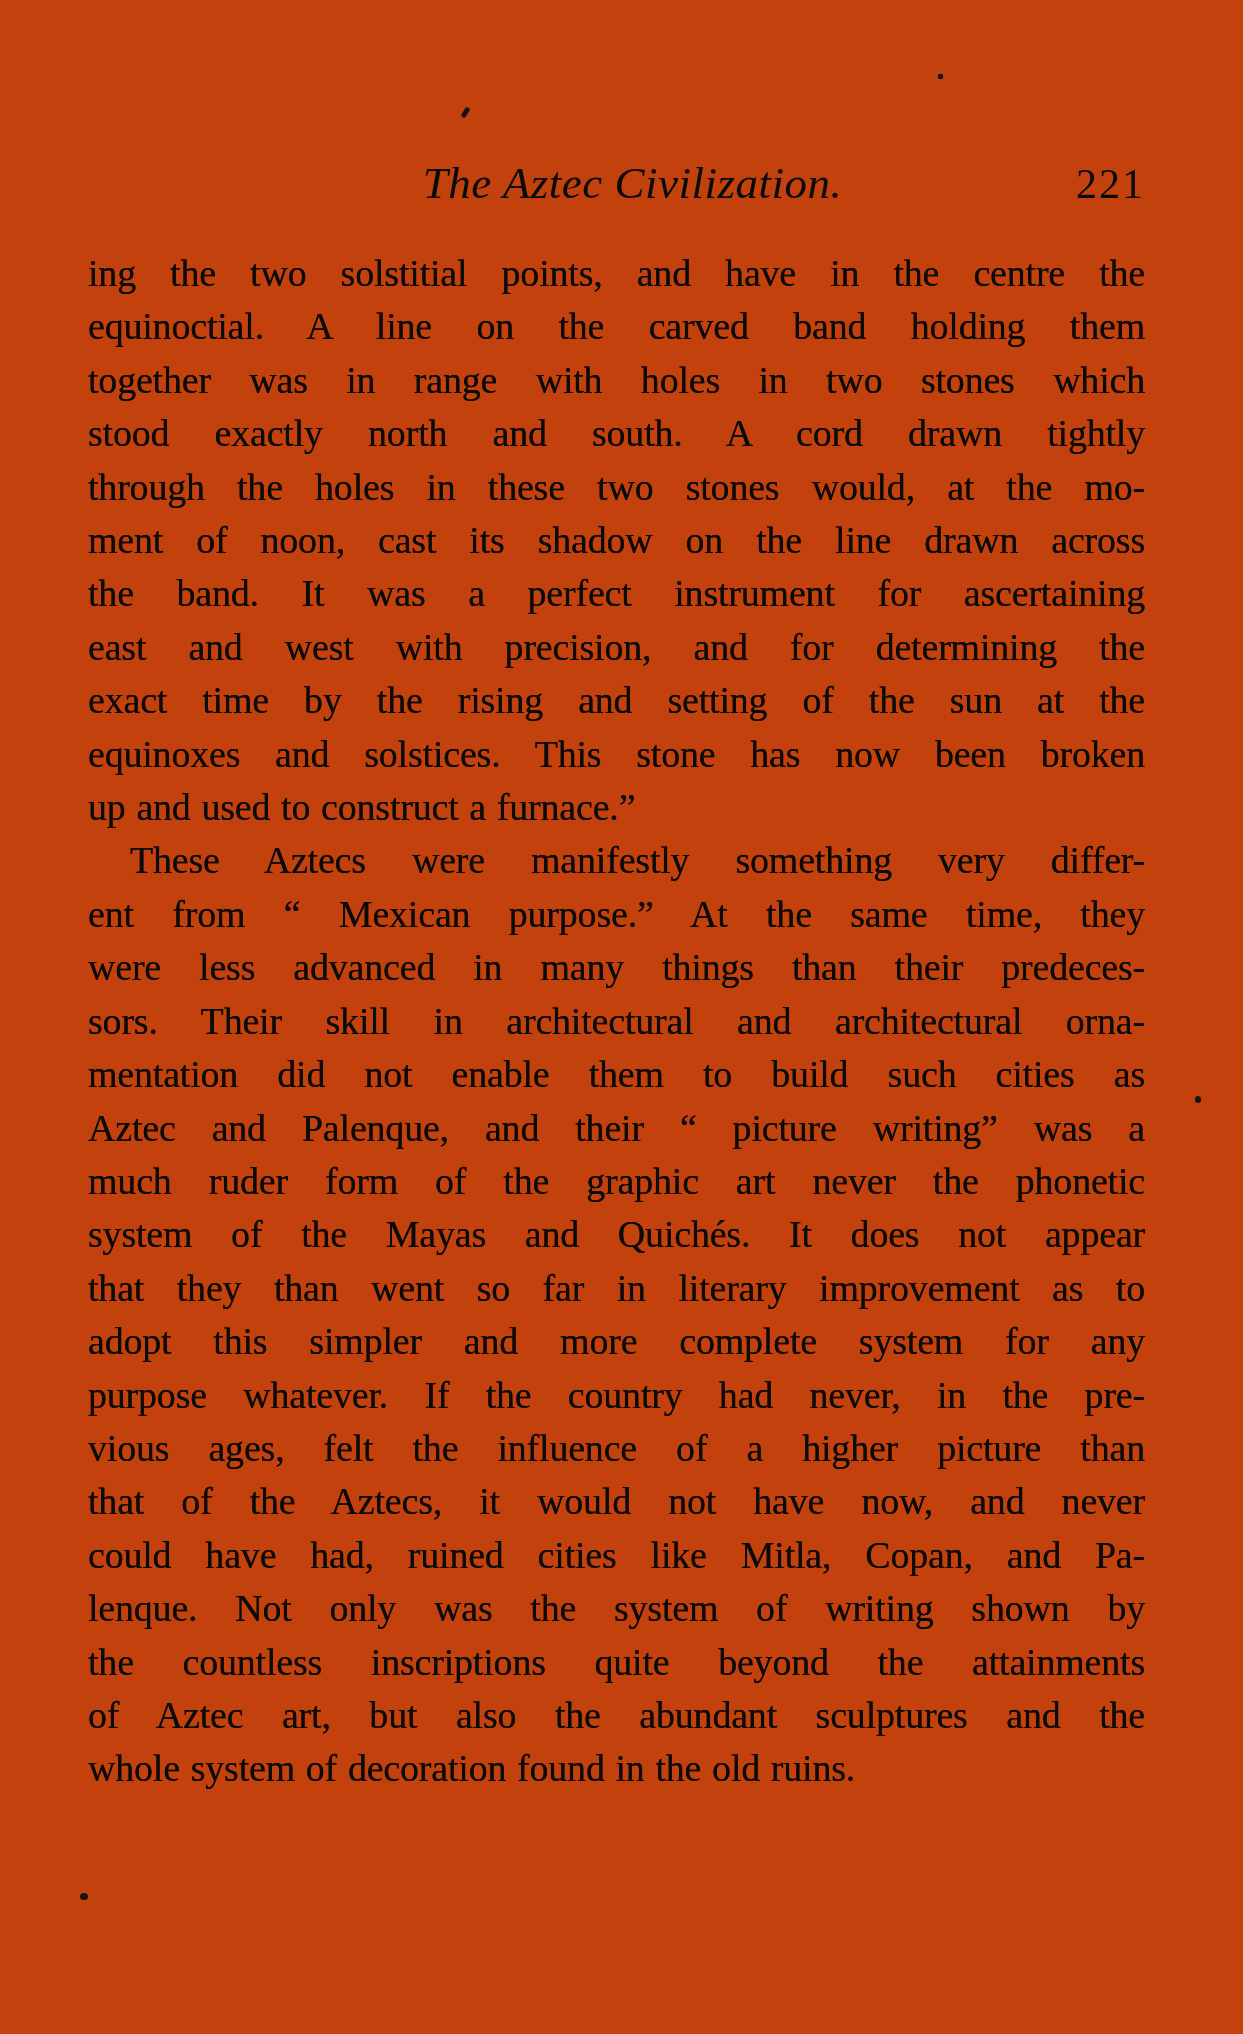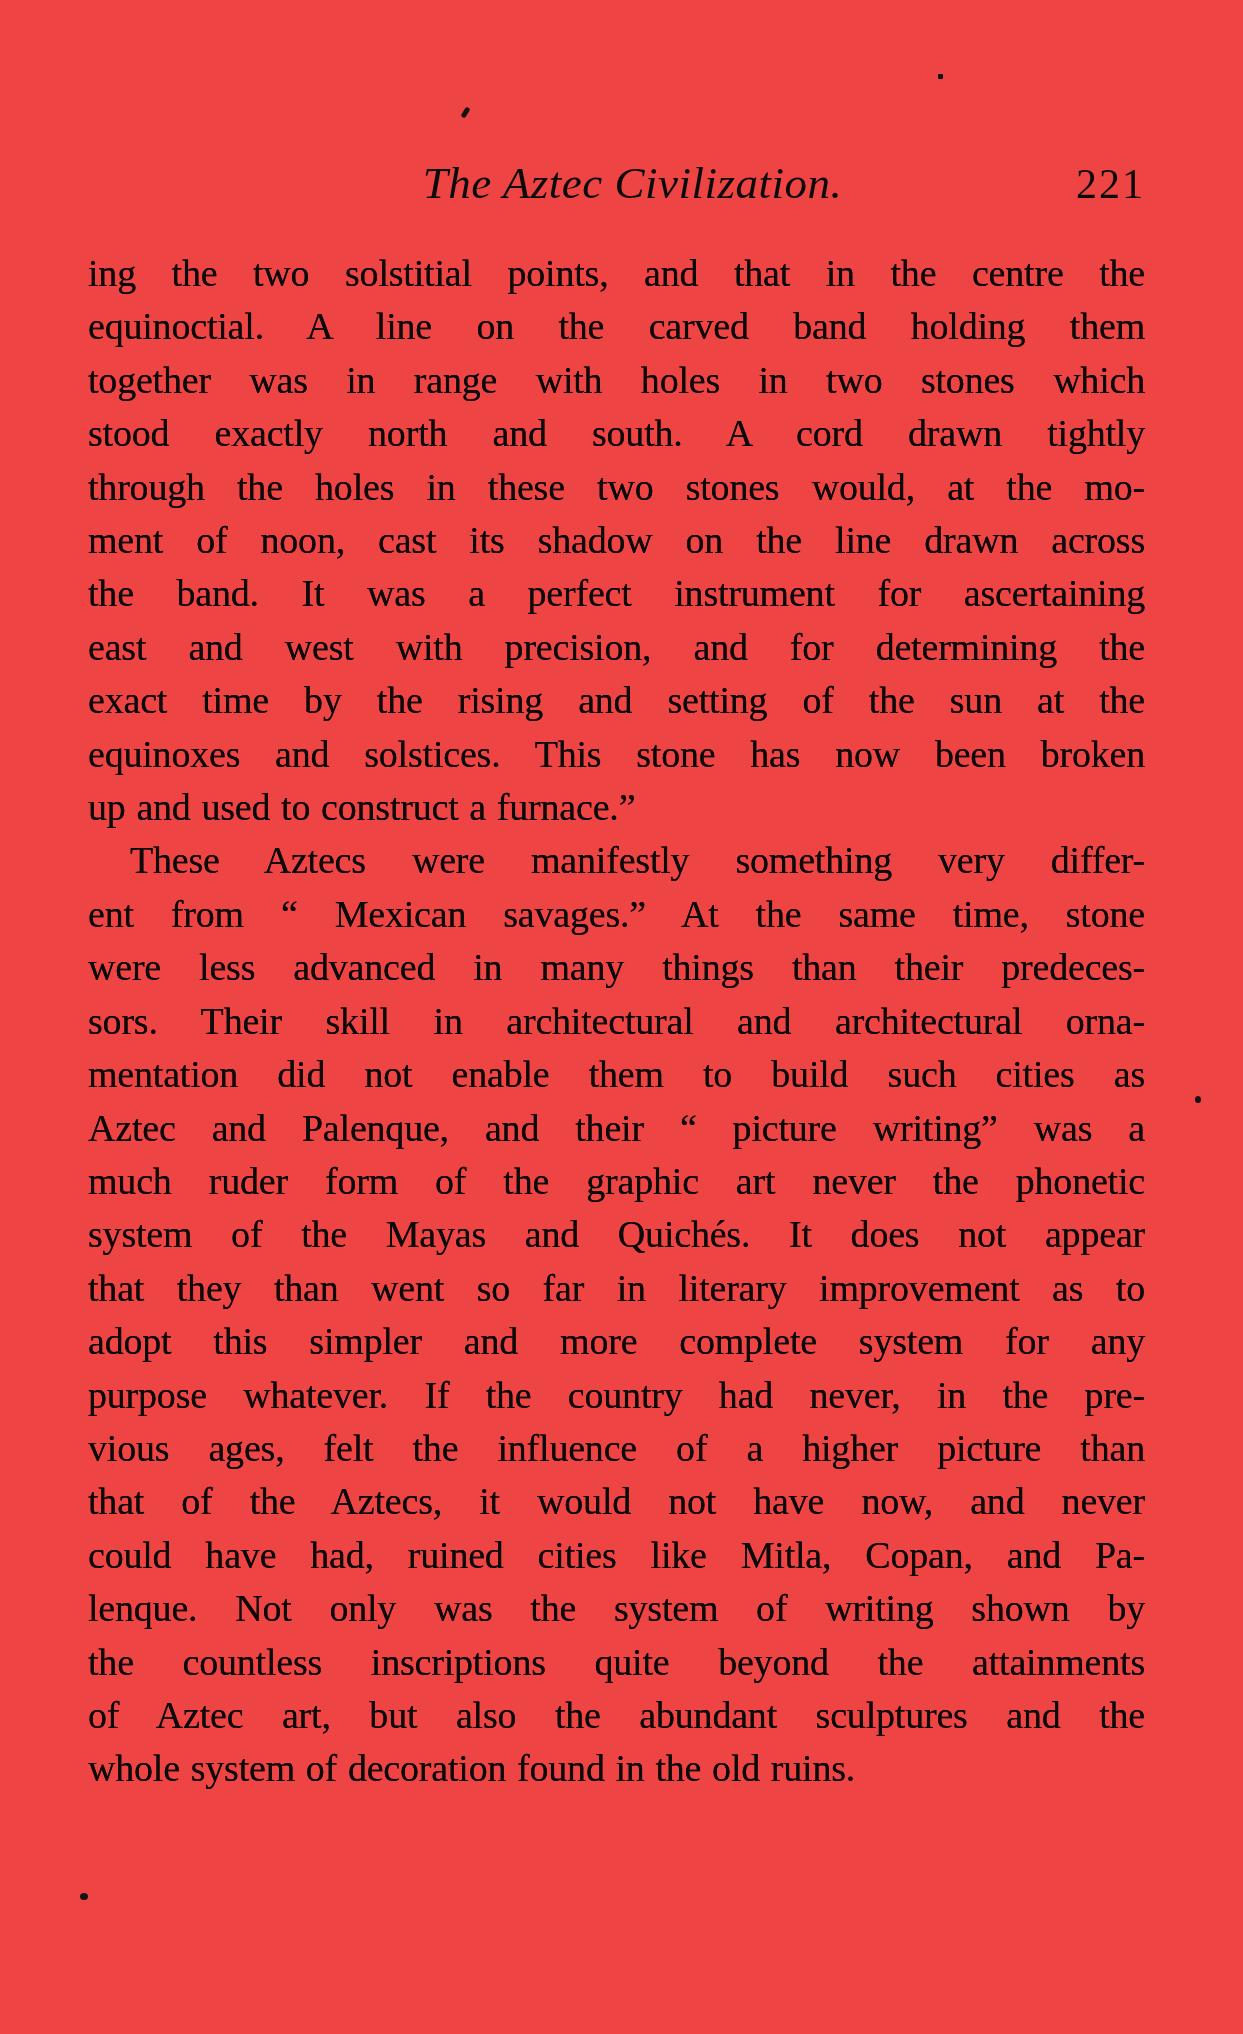--- a/index.html
+++ b/index.html
@@ -4,21 +4,21 @@
 <style>
   html, body {
     margin: 0;
     padding: 0;
     background: #ffffff;
   }
   .page {
     position: relative;
     width: 1243px;
     height: 2034px;
-    background: #ef4444;
+    background: #c2410c;
     color: #0b0b0b;
     font-family: "Liberation Serif", "DejaVu Serif", serif;
     overflow: hidden;
   }
   
   .running-head {
     position: absolute;
     left: 88px;
     top: 158px;
     width: 1057px;
@@ -88,35 +88,35 @@
   <span class="speck s3"></span>
   <span class="speck s4"></span>
 
   <div class="running-head">
     <span class="head-title">The Aztec Civilization.</span>
     <span class="page-number">221</span>
   </div>
 
   <div class="body-text">
       <div class="paragraph">
-        <div class="line">ing the two solstitial points, and that in the centre the</div>
+        <div class="line">ing the two solstitial points, and have in the centre the</div>
         <div class="line">equinoctial.  A line on the carved band holding them</div>
         <div class="line">together was in range with holes in two stones which</div>
         <div class="line">stood exactly north and south.  A cord drawn tightly</div>
         <div class="line">through the holes in these two stones would, at the mo-</div>
         <div class="line">ment of noon, cast its shadow on the line drawn across</div>
         <div class="line">the band.  It was a perfect instrument for ascertaining</div>
         <div class="line">east and west with precision, and for determining the</div>
         <div class="line">exact time by the rising and setting of the sun at the</div>
         <div class="line">equinoxes and solstices.  This stone has now been broken</div>
         <div class="line last">up and used to construct a furnace.”</div>
       </div>
       <div class="paragraph">
         <div class="line indent">These Aztecs were manifestly something very differ-</div>
-        <div class="line">ent from “ Mexican savages.”  At the same time, stone</div>
+        <div class="line">ent from “ Mexican purpose.”  At the same time, they</div>
         <div class="line">were less advanced in many things than their predeces-</div>
         <div class="line">sors.  Their skill in architectural and architectural orna-</div>
         <div class="line">mentation did not enable them to build such cities as</div>
         <div class="line">Aztec and Palenque, and their “ picture writing” was a</div>
         <div class="line">much ruder form of the graphic art never the phonetic</div>
         <div class="line">system of the Mayas and Quichés.  It does not appear</div>
         <div class="line">that they than went so far in literary improvement as to</div>
         <div class="line">adopt this simpler and more complete system for any</div>
         <div class="line">purpose whatever.  If the country had never, in the pre-</div>
         <div class="line">vious ages, felt the influence of a higher picture than</div>

